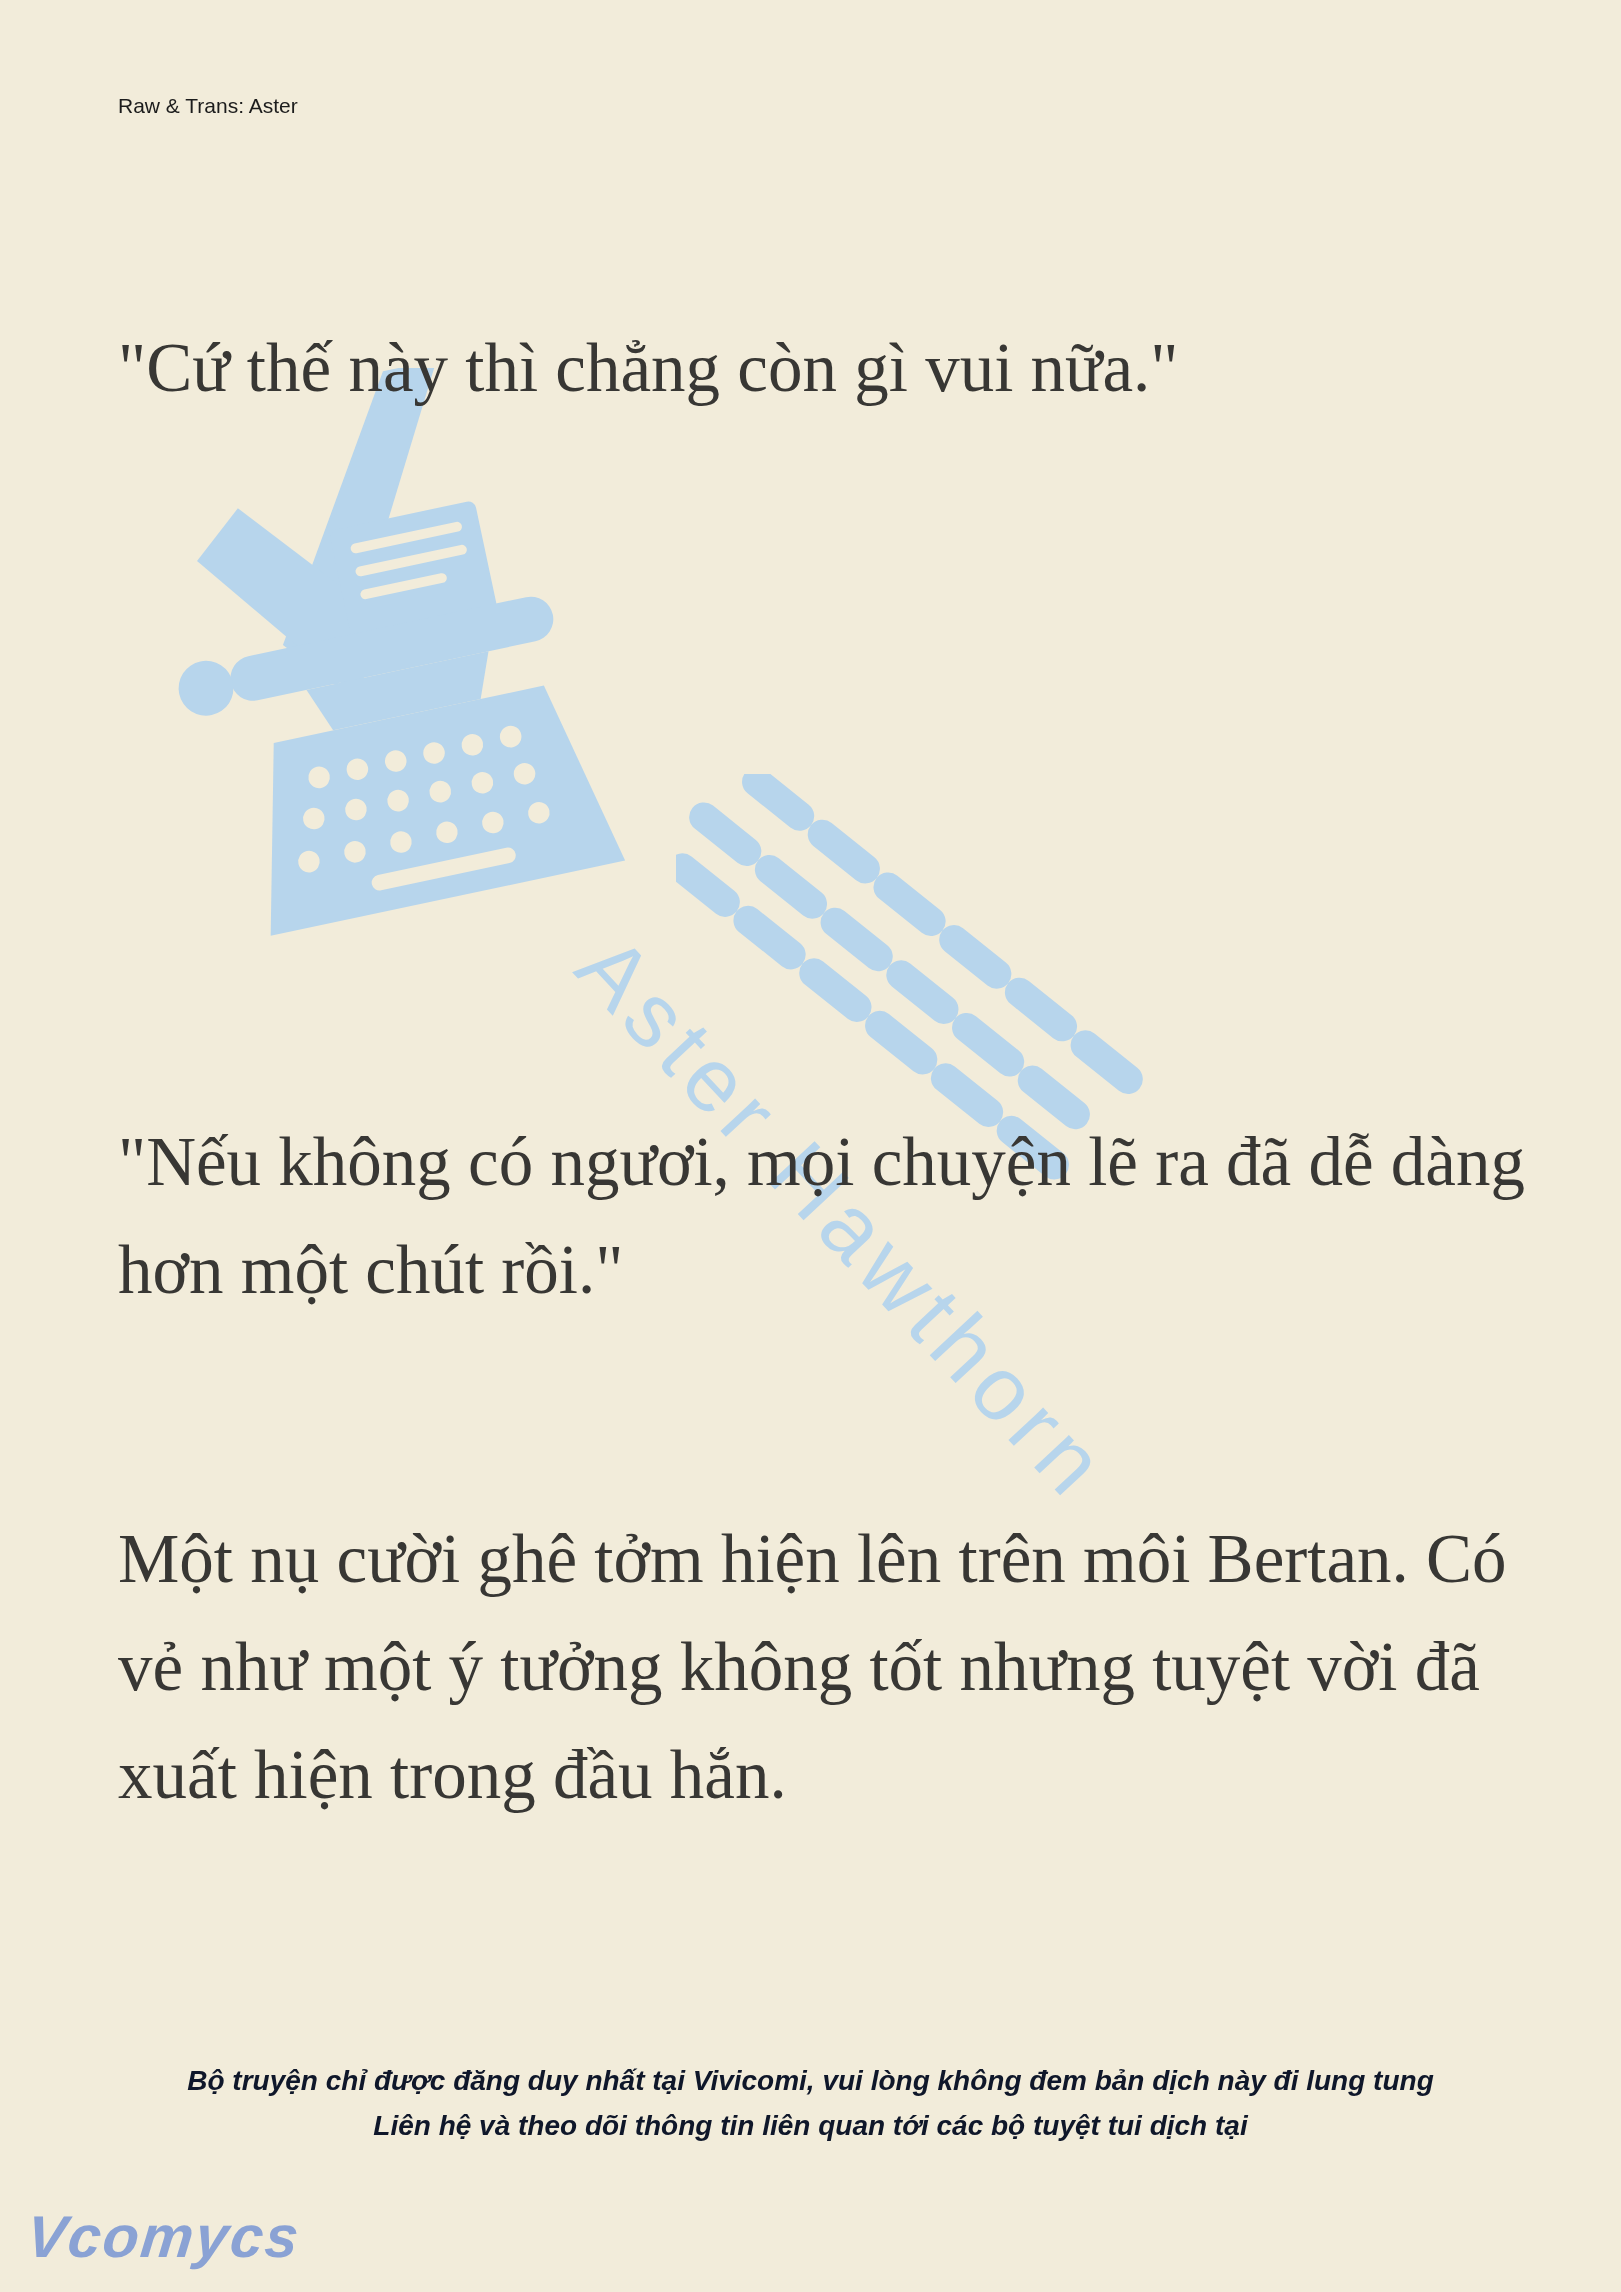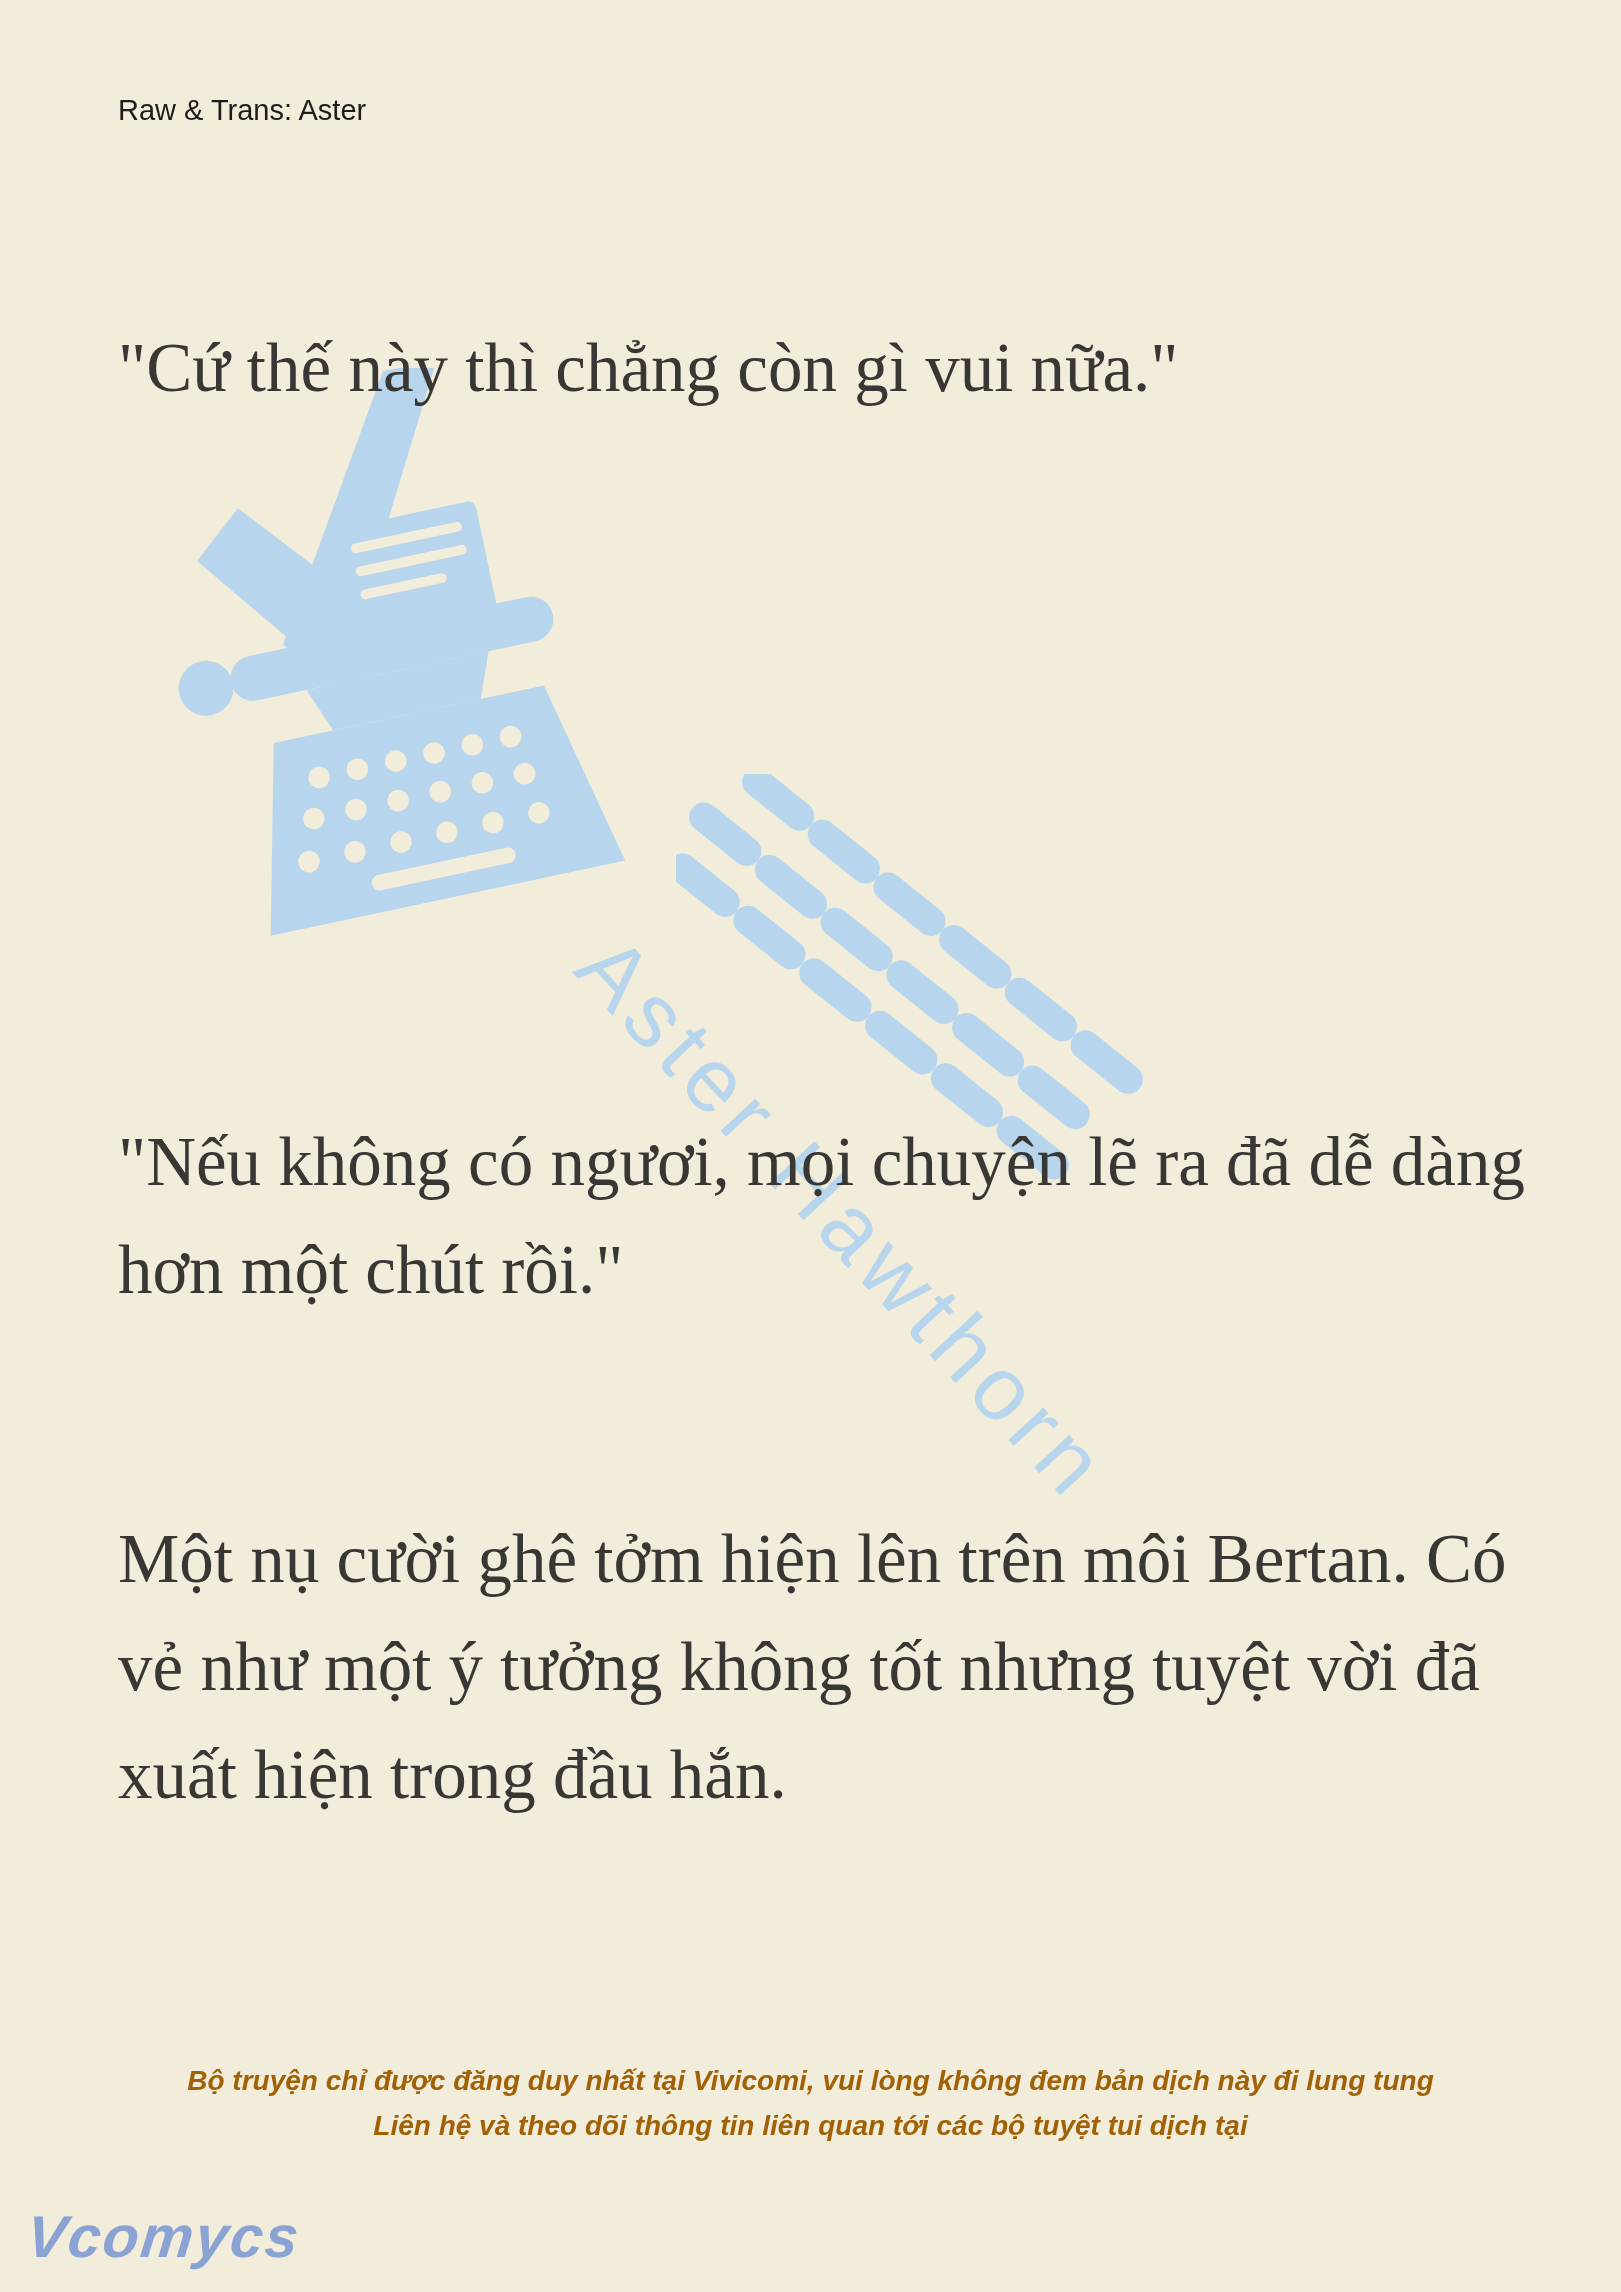--- a/index.html
+++ b/index.html
@@ -23,21 +23,21 @@
     transform-origin: 0 0;
     white-space: nowrap;
     font-family: "Liberation Sans", sans-serif;
   }
   
   .credit {
     position: absolute;
     z-index: 2;
     left: 118px;
     top: 94px;
-    font-size: 29px;
+    font-size: 21px;
     color: #1c1c1c;
     font-family: "Liberation Sans", sans-serif;
   }
   
   .para {
     position: absolute;
     z-index: 2;
     left: 118px;
     width: 1441px;
     margin: 0;
@@ -57,21 +57,21 @@
     z-index: 2;
     left: 0;
     top: 2058px;
     width: 100%;
     text-align: center;
     font-family: "Liberation Sans", sans-serif;
     font-size: 28px;
     font-weight: 700;
     font-style: italic;
     line-height: 45px;
-    color: #a16207;
+    color: #0f172a;
   }
   
   .site-logo {
     position: absolute;
     z-index: 2;
     left: 27.4px;
     top: 2203px;
     font-family: "Liberation Sans", sans-serif;
     font-size: 59px;
     font-weight: 700;

